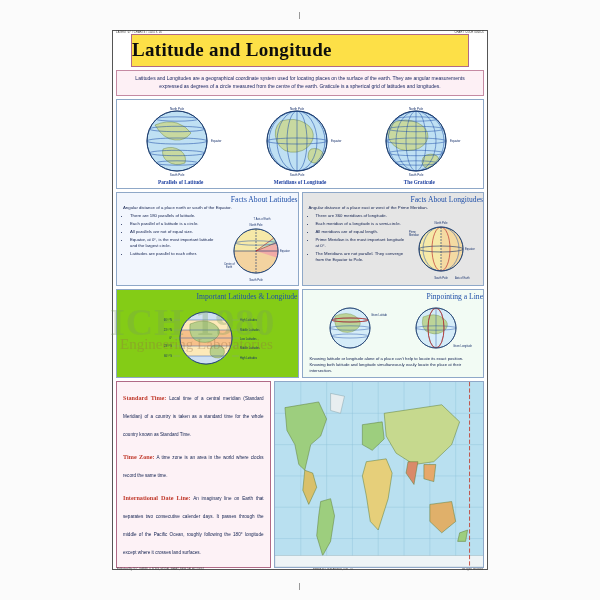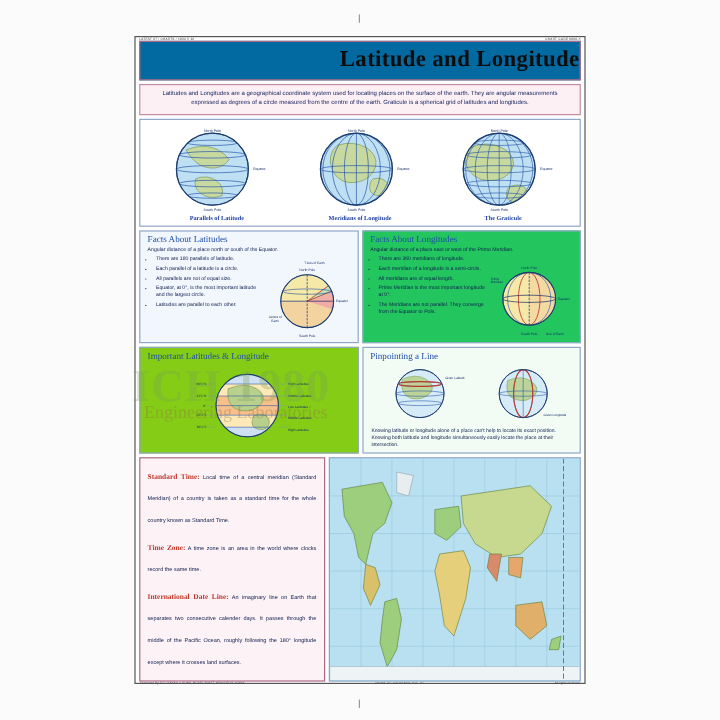--- a/index.html
+++ b/index.html
@@ -19,22 +19,22 @@
     position:absolute;left:112px;top:30px;width:376px;height:540px;
     background:#ffffff;border:1px solid #555;
     box-sizing:border-box;
     display:flex;flex-direction:column;
   }
   .topbar{
     height:9px;display:flex;justify-content:space-between;align-items:center;
     padding:0 3px;font-size:2.6px;color:#333;letter-spacing:.2px;
   }
   .title-band{
-    margin:0 3px;background:#0369a1;border:1px solid #b06a87;
-    text-align:right;padding:4px 0 5px;
+    margin:0 18px;background:#fde047;border:1px solid #b06a87;
+    text-align:left;padding:4px 0 5px;
   }
   .title-band h1{
     margin:0;font-family:"Liberation Serif", serif;
     font-size:19px;font-weight:bold;color:#0d0d0d;letter-spacing:.3px;
   }
   .intro{
     margin:3px 3px 0;background:#fdf0f5;border:1px solid #c58aa3;
     padding:4px 7px;text-align:center;color:#15215e;
     font-size:5.0px;line-height:1.55;
   }
@@ -45,24 +45,24 @@
   }
   .globe-cell{width:31%;text-align:center;}
   .globe-cap{
     margin-top:2px;color:#1c3fa0;font-size:5.2px;font-weight:bold;
     font-family:"Liberation Serif", serif;
   }
   .row{display:flex;margin:3px 3px 0;gap:3px;}
   .panel{border:1px solid #8fa8c8;box-sizing:border-box;position:relative;}
   .panel-head{
     font-family:"Liberation Serif", serif;
-    font-size:7.6px;color:#1f4fa8;padding:2px 0 1px 6px;font-weight:normal;
+    font-size:7.6px;color:#1f4fa8;padding:2px 0 1px 6px;font-weight:normal;text-align:right;
   }
   .p-lat{flex:1;background:#f2f6fd;}
-  .p-lon{flex:1;background:#22c55e;}
+  .p-lon{flex:1;background:#e5e5e5;}
   .p-imp{flex:1;background:#84cc16;}
   .p-pin{flex:1;background:#f2fbf4;}
   .lead{
     font-size:4.3px;color:#11204f;padding:0 6px 2px;line-height:1.45;
   }
   ul.bul{margin:0;padding:0 0 0 13px;font-size:4.3px;color:#11204f;line-height:1.5;}
   ul.bul li{margin:0 0 1.5px 0;}
   .lat-body{display:flex;}
   .lat-body .txt{width:57%;}
   .lat-body .fig{width:43%;display:flex;align-items:center;justify-content:center;}

